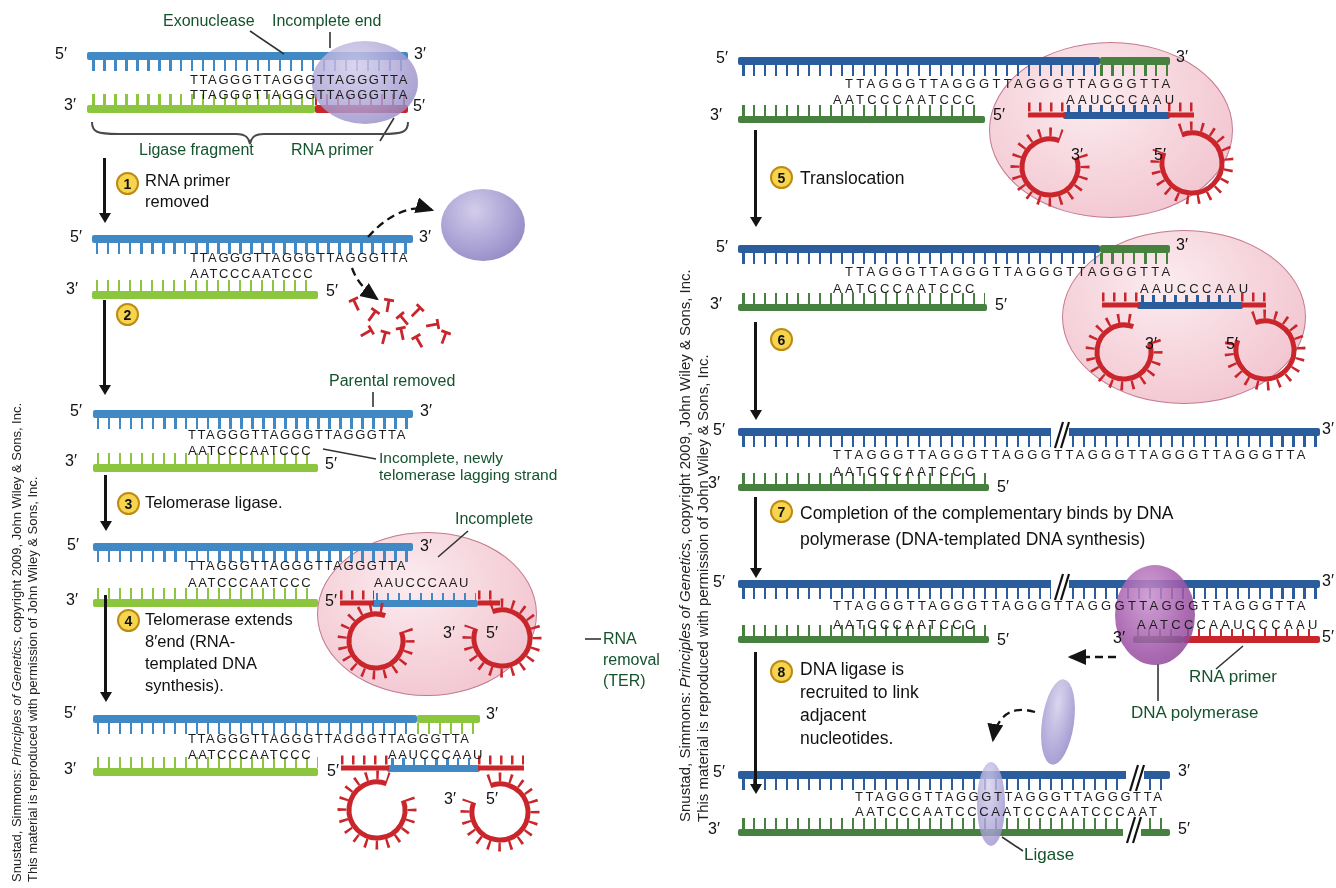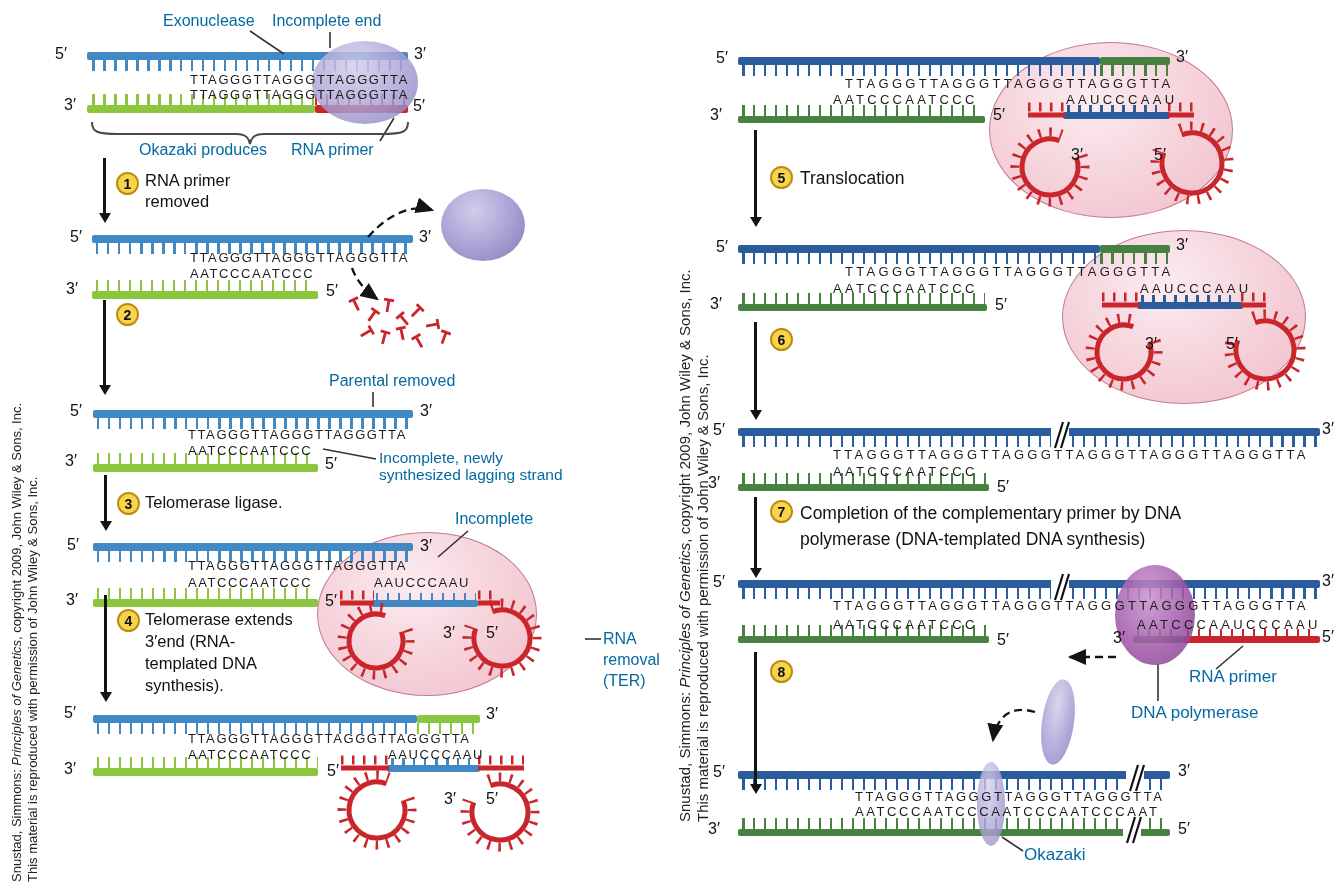--- a/index.html
+++ b/index.html
@@ -5,21 +5,21 @@
   html,body{margin:0;padding:0;background:#fff;}
   #canvas{position:relative;width:1336px;height:888px;background:#fff;overflow:hidden;
           font-family:"Liberation Sans",sans-serif;color:#111;}
   #canvas *{box-sizing:border-box;}
   .bar{position:absolute;height:8px;border-radius:2px;z-index:2;}
   .th{position:absolute;z-index:2;background:repeating-linear-gradient(90deg,var(--c) 0 2.5px,transparent 2.5px 11px);}
   .seq{position:absolute;z-index:5;font-size:13px;letter-spacing:1.6px;color:#1d1d1d;white-space:nowrap;}
   .seq.r{letter-spacing:3.3px;}
   .seq.r2{letter-spacing:2.6px;}
   .end{position:absolute;z-index:5;font-size:16px;color:#111;white-space:nowrap;}
-  .lbl{position:absolute;z-index:5;font-size:16px;color:#0369a1;white-space:nowrap;}
+  .lbl{position:absolute;z-index:5;font-size:16px;color:#14532d;white-space:nowrap;}
   .lbl.ml{white-space:pre-line;line-height:17px;font-size:15.5px;}
   .lbl.ml3{white-space:pre-line;line-height:21px;}
   .step-circle{position:absolute;z-index:5;width:23px;height:23px;border-radius:50%;
      background:#f6d44e;border:2px solid #bd8a12;font-size:14px;font-weight:bold;
      display:flex;align-items:center;justify-content:center;}
   .step-text{position:absolute;z-index:5;font-size:16.5px;line-height:21px;white-space:pre-line;color:#111;}
   .step-text.rt{font-size:17.5px;line-height:25px;}
   .arr{position:absolute;z-index:4;width:3px;background:#141414;}
   .arr:after{content:"";position:absolute;left:-4.5px;bottom:-9px;width:0;height:0;
      border-left:6px solid transparent;border-right:6px solid transparent;border-top:10px solid #141414;}
@@ -56,21 +56,21 @@
   <div class="end" style="left:414px;top:45px;">3′</div>
   <div class="seq" style="left:190px;top:72px;">TTAGGGTTAGGGTTAGGGTTA</div>
   <div class="seq" style="left:190px;top:87px;">TTAGGGTTAGGGTTAGGGTTA</div>
   <div class="th" style="left:92px;top:94px;width:223px;height:11px;--c:#8cc63e;"></div>
   <div class="th" style="left:315px;top:94px;width:91px;height:11px;--c:#c9252b;"></div>
   <div class="bar" style="left:87px;top:105px;width:228px;background:#8cc63e;"></div>
   <div class="bar" style="left:315px;top:105px;width:93px;background:#c9252b;"></div>
   <div class="end" style="left:64px;top:96px;">3′</div>
   <div class="end" style="left:413px;top:97px;">5′</div>
   <div class="blob purple" style="left:312px;top:41px;width:106px;height:83px;"></div>
-  <div class="lbl" style="left:139px;top:141px;">Okazaki produces</div>
+  <div class="lbl" style="left:139px;top:141px;">Ligase fragment</div>
   <div class="lbl" style="left:291px;top:141px;">RNA primer</div>
 
   <div class="arr" style="left:103px;top:158px;height:56px;"></div>
   <div class="step-circle" style="left:116px;top:172px;">1</div>
   <div class="step-text" style="left:145px;top:170px;">RNA primer
 removed</div>
   <div class="blob purple" style="left:441px;top:189px;width:84px;height:72px;opacity:1;"></div>
 
   <div class="end" style="left:70px;top:228px;">5′</div>
   <div class="bar" style="left:92px;top:235px;width:321px;background:#4089c5;"></div>
@@ -91,21 +91,21 @@
   <div class="bar" style="left:93px;top:410px;width:320px;background:#4089c5;"></div>
   <div class="th" style="left:97px;top:418px;width:312px;height:11px;--c:#4089c5;"></div>
   <div class="end" style="left:420px;top:402px;">3′</div>
   <div class="seq" style="left:188px;top:427px;">TTAGGGTTAGGGTTAGGGTTA</div>
   <div class="seq" style="left:188px;top:443px;">AATCCCAATCCC</div>
   <div class="th" style="left:97px;top:453px;width:219px;height:11px;--c:#8cc63e;"></div>
   <div class="bar" style="left:93px;top:464px;width:225px;background:#8cc63e;"></div>
   <div class="end" style="left:65px;top:452px;">3′</div>
   <div class="end" style="left:325px;top:455px;">5′</div>
   <div class="lbl ml" style="left:379px;top:449px;">Incomplete, newly
-synthesized lagging strand</div>
+telomerase lagging strand</div>
 
   <div class="arr" style="left:104px;top:475px;height:47px;"></div>
   <div class="step-circle" style="left:117px;top:492px;">3</div>
   <div class="step-text" style="left:145px;top:492px;">Telomerase ligase.</div>
   <div class="lbl" style="left:455px;top:510px;">Incomplete</div>
 
   <div class="end" style="left:67px;top:536px;">5′</div>
   <div class="bar" style="left:93px;top:543px;width:320px;background:#4089c5;"></div>
   <div class="th" style="left:97px;top:551px;width:312px;height:11px;--c:#4089c5;"></div>
   <div class="end" style="left:420px;top:537px;">3′</div>
@@ -120,21 +120,21 @@
   <div class="bar" style="left:372px;top:600px;width:106px;height:7px;background:#4089c5;"></div>
   <div class="end" style="left:443px;top:624px;z-index:5;">3′</div>
   <div class="end" style="left:486px;top:624px;z-index:5;">5′</div>
   <div class="lbl ml3" style="left:603px;top:628px;">RNA
 removal
 (TER)</div>
 
   <div class="arr" style="left:104px;top:595px;height:98px;"></div>
   <div class="step-circle" style="left:117px;top:609px;">4</div>
   <div class="step-text" style="left:145px;top:608px;line-height:22px;">Telomerase extends
-3′end (RNA-
+8′end (RNA-
 templated DNA
 synthesis).</div>
 
   <div class="end" style="left:64px;top:704px;">5′</div>
   <div class="bar" style="left:93px;top:715px;width:324px;background:#4089c5;"></div>
   <div class="bar" style="left:417px;top:715px;width:63px;background:#8cc63e;"></div>
   <div class="th" style="left:97px;top:723px;width:318px;height:11px;--c:#4089c5;"></div>
   <div class="th" style="left:417px;top:723px;width:61px;height:11px;--c:#8cc63e;"></div>
   <div class="end" style="left:486px;top:705px;">3′</div>
   <div class="seq" style="left:188px;top:731px;">TTAGGGTTAGGGTTAGGGTTAGGGTTA</div>
@@ -203,21 +203,21 @@
   <div class="end" style="left:1322px;top:420px;">3′</div>
   <div class="seq r" style="left:833px;top:447px;">TTAGGGTTAGGGTTAGGGTTAGGGTTAGGGTTAGGGTTA</div>
   <div class="seq r" style="left:833px;top:464px;">AATCCCAATCCC</div>
   <div class="th" style="left:742px;top:473px;width:245px;height:11px;--c:#47813f;"></div>
   <div class="bar" style="left:738px;top:484px;width:251px;height:7px;background:#47813f;"></div>
   <div class="end" style="left:708px;top:474px;">3′</div>
   <div class="end" style="left:997px;top:478px;">5′</div>
 
   <div class="arr" style="left:754px;top:497px;height:72px;"></div>
   <div class="step-circle" style="left:770px;top:500px;">7</div>
-  <div class="step-text rt" style="left:800px;top:500px;line-height:26px;">Completion of the complementary primer by DNA
+  <div class="step-text rt" style="left:800px;top:500px;line-height:26px;">Completion of the complementary binds by DNA
 polymerase (DNA-templated DNA synthesis)</div>
 
   <div class="end" style="left:713px;top:573px;">5′</div>
   <div class="bar" style="left:738px;top:580px;width:582px;background:#2b5c9b;"></div>
   <div class="th" style="left:742px;top:588px;width:576px;height:11px;--c:#2b5c9b;"></div>
   <div class="end" style="left:1322px;top:572px;">3′</div>
   <div class="seq r" style="left:833px;top:598px;">TTAGGGTTAGGGTTAGGGTTAGGGTTAGGGTTAGGGTTA</div>
   <div class="seq r" style="left:833px;top:617px;">AATCCCAATCCC</div>
   <div class="seq r" style="left:1137px;top:617px;">AATCCCAAUCCCAAU</div>
   <div class="th" style="left:742px;top:625px;width:245px;height:11px;--c:#47813f;"></div>
@@ -228,34 +228,38 @@
   <div class="bar" style="left:1133px;top:636px;width:50px;height:7px;background:#47813f;"></div>
   <div class="th" style="left:1187px;top:629px;width:131px;height:8px;--c:#c9252b;"></div>
   <div class="bar" style="left:1183px;top:636px;width:137px;height:7px;background:#c9252b;"></div>
   <div class="end" style="left:1322px;top:628px;">5′</div>
   <div class="blob magenta" style="left:1115px;top:565px;width:80px;height:100px;"></div>
   <div class="lbl" style="left:1189px;top:667px;font-size:17px;">RNA primer</div>
   <div class="lbl" style="left:1131px;top:703px;font-size:17px;">DNA polymerase</div>
 
   <div class="arr" style="left:754px;top:652px;height:133px;"></div>
   <div class="step-circle" style="left:770px;top:660px;">8</div>
+  <div class="step-text rt" style="left:800px;top:658px;line-height:23px;">DNA ligase is
+recruited to link
+adjacent
+nucleotides.</div>
   <div class="blob lav" style="left:1042px;top:679px;width:32px;height:86px;transform:rotate(8deg);"></div>
 
   <div class="end" style="left:713px;top:763px;">5′</div>
   <div class="bar" style="left:738px;top:771px;width:432px;background:#2b5c9b;"></div>
   <div class="th" style="left:742px;top:779px;width:426px;height:11px;--c:#2b5c9b;"></div>
   <div class="end" style="left:1178px;top:762px;">3′</div>
   <div class="seq r2" style="left:855px;top:789px;">TTAGGGTTAGGGTTAGGGTTAGGGTTA</div>
   <div class="seq r2" style="left:855px;top:804px;">AATCCCAATCCCAATCCCAATCCCAAT</div>
   <div class="th" style="left:742px;top:818px;width:426px;height:11px;--c:#47813f;"></div>
   <div class="bar" style="left:738px;top:829px;width:432px;height:7px;background:#47813f;"></div>
   <div class="end" style="left:708px;top:820px;">3′</div>
   <div class="end" style="left:1178px;top:820px;">5′</div>
   <div class="blob lav" style="left:977px;top:762px;width:28px;height:84px;opacity:.8;"></div>
-  <div class="lbl" style="left:1024px;top:845px;font-size:17px;">Okazaki</div>
+  <div class="lbl" style="left:1024px;top:845px;font-size:17px;">Ligase</div>
 
   <svg id="ov" width="1336" height="888" viewBox="0 0 1336 888">
     <defs>
       <marker id="ah" markerWidth="9" markerHeight="8" refX="7" refY="3.5" orient="auto">
         <path d="M0,0 L8,3.5 L0,7 Z" fill="#141414"></path>
       </marker>
     </defs>
 
     <g stroke="#333" stroke-width="1.6">
       <line x1="250" y1="31" x2="284" y2="54"></line>

